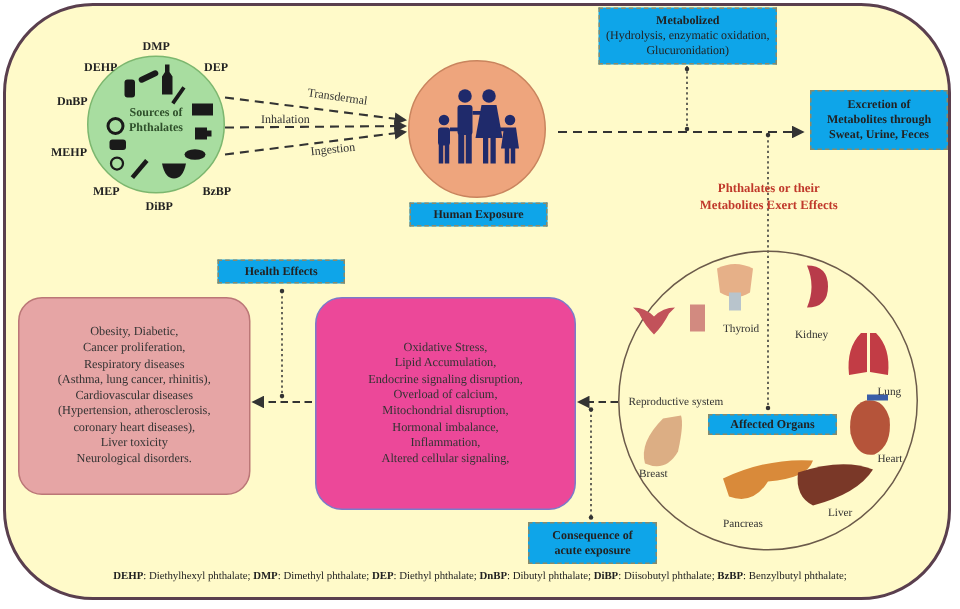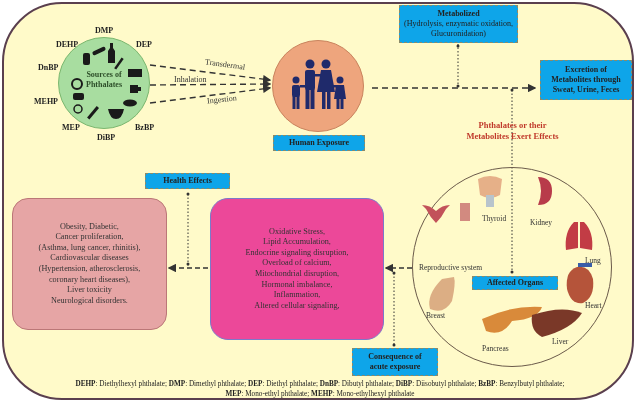--- a/index.html
+++ b/index.html
@@ -173,35 +173,32 @@
 <div class="abs dotbox bold" style="left:352px;top:348px;width:86px;height:28px;padding-top:3px;">
   <div>Consequence of</div>
   <div>acute exposure</div>
 </div>
 
 <div class="abs dotbox bold" style="left:145px;top:173px;width:85px;height:16px;line-height:14px;">Health Effects</div>
 <div class="abs red-box">
   <div>
     <div>Obesity, Diabetic,</div>
     <div>Cancer proliferation,</div>
+    <div>Respiratory diseases</div>
     <div>(Asthma, lung cancer, rhinitis),</div>
     <div>Cardiovascular diseases</div>
     <div>(Hypertension, atherosclerosis,</div>
     <div>coronary heart diseases),</div>
     <div>Liver toxicity</div>
     <div>Neurological disorders.</div>
   </div>
 </div>
 
 <div class="abs footer" style="left:10px;top:379px;width:620px;">
   <div>
     <b>DEHP</b><span>: Diethylhexyl phthalate; </span>
     <b>DMP</b><span>: Dimethyl phthalate; </span>
     <b>DEP</b><span>: Diethyl phthalate;  </span>
     <b>DnBP</b><span>: Dibutyl phthalate; </span>
     <b>DiBP</b><span>: Diisobutyl phthalate; </span>
     <b>BzBP</b><span>: Benzylbutyl phthalate;</span>
   </div>
-  <div>
-    <b>MEP</b><span>: Mono-ethyl phthalate; </span>
-    <b>MEHP</b><span>: Mono-ethylhexyl phthalate</span>
-  </div>
 </div>
 
 </body></html>

